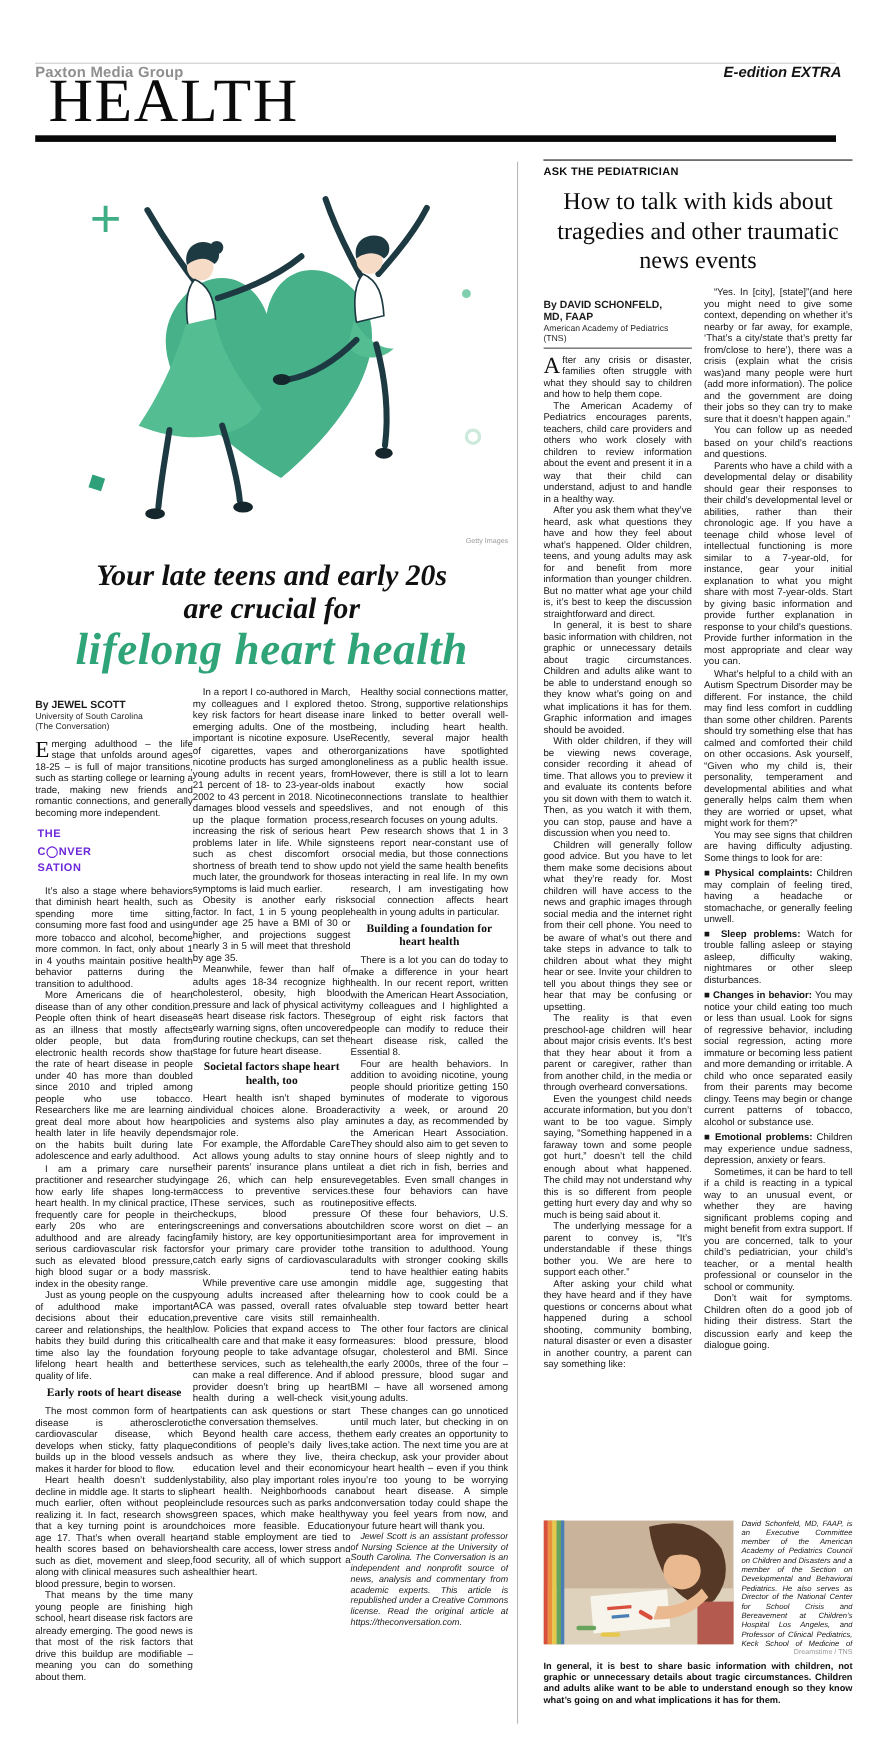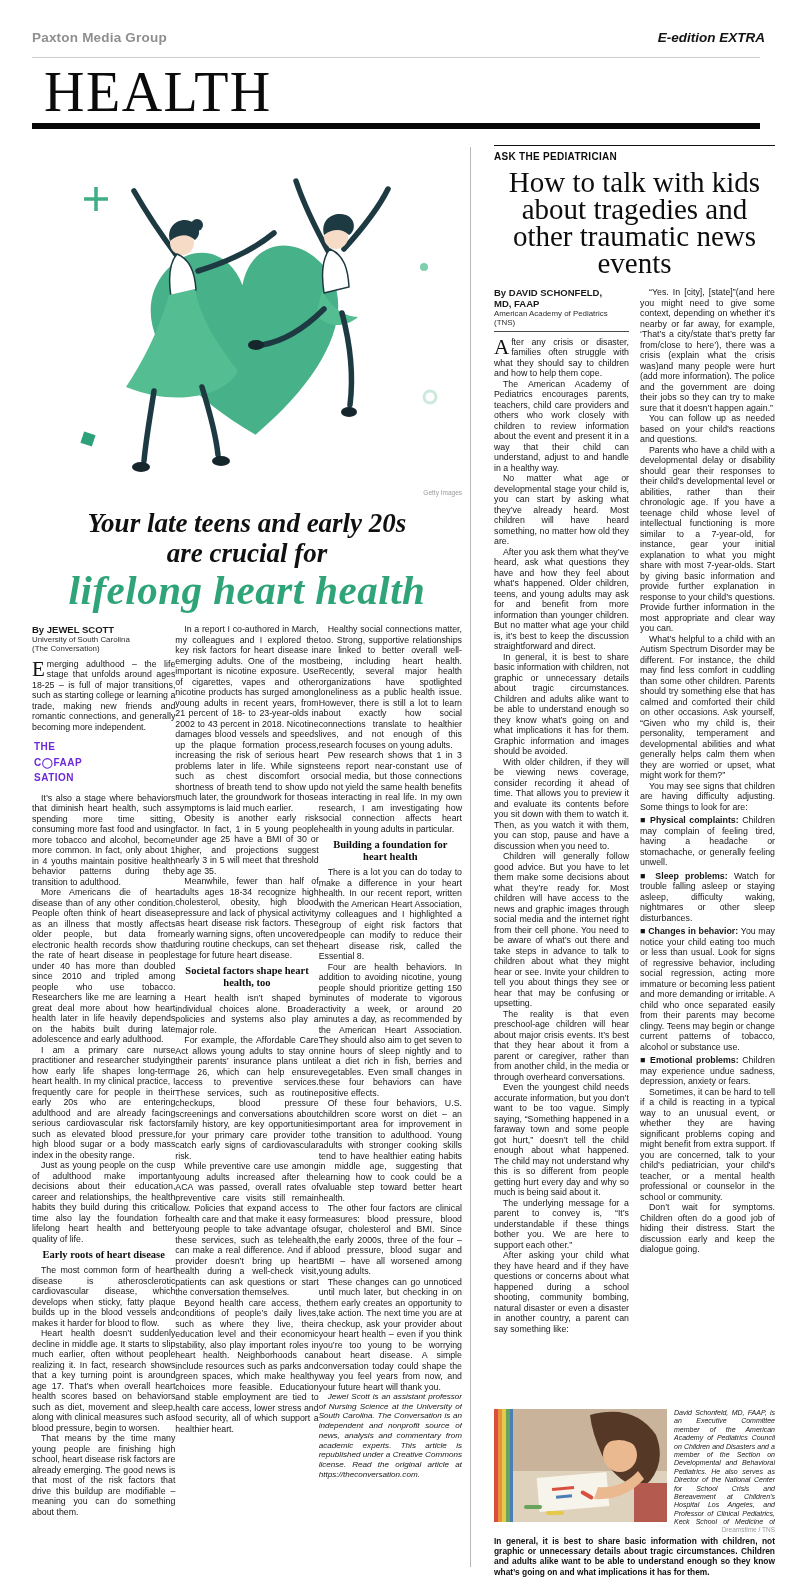--- a/index.html
+++ b/index.html
@@ -2,21 +2,21 @@
 <html lang="en"><head>
 <meta charset="utf-8">
 <style>
   * { box-sizing:border-box; margin:0; padding:0; }
   html,body { width:792px; height:1591px; }
   body { position:relative; background:#ffffff; color:#1a1a1a; font-family:"Liberation Sans",sans-serif; overflow:hidden; }
 
   
   .topbar { position:absolute; top:30px; left:32px; right:27px; display:flex; justify-content:space-between; align-items:flex-end; }
   .pub { font-size:13.5px; font-weight:600; color:#8f8f8f; letter-spacing:.2px; }
-  .edition { font-size:13.5px; font-style:italic; font-weight:800; color:#141414; }
+  .edition { font-size:13.5px; font-style:italic; font-weight:800; color:#141414;margin-top:28px; }
   .rule-thin { position:absolute; top:57px; left:32px; right:32px; height:1px; background:#cccccc; }
   .masthead { position:absolute; top:60px; left:44px; font-family:"Liberation Serif",serif; font-size:56px; font-weight:400; letter-spacing:1.5px; color:#0b0b0b; }
   .rule-thick { position:absolute; top:123px; left:32px; right:32px; height:6px; background:#070707; }
   .vdivider { position:absolute; top:147px; left:470px; width:1px; height:1420px; background:#b8b8b8; }
 
   
   .left-sec { position:absolute; top:147px; left:32px; width:430px; }
   .illo { width:430px; height:340px; }
   .illo-credit { text-align:right; font-size:6.5px; color:#9a9a9a; margin-top:2px; }
   .hl-top { font-family:"Liberation Serif",serif; font-style:italic; font-weight:700; font-size:27px; line-height:30px; text-align:center; color:#101010; margin-top:12px; }
@@ -26,27 +26,27 @@
 
   
   .body-text p { font-size:8.8px; line-height:10.5px; text-align:justify; text-indent:9px; color:#161616; }
   .body-text p.first { text-indent:0; }
   .dropcap { float:left; font-family:"Liberation Serif",serif; font-size:21px; line-height:18px; padding:1px 2px 0 0; color:#101010; }
   .subhead { font-family:"Liberation Serif",serif; font-weight:700; font-size:10.5px; line-height:12px; text-align:center; margin:5px 3px 4px; color:#0e0e0e; }
   .body-text p.bullet { text-indent:0; margin-top:3px; }
   .body-text p.bio { font-style:italic; font-size:8.1px; line-height:9.7px; }
   .conv-logo { padding:7px 0 7px 2px; font-weight:800; font-size:10px; line-height:15.5px; letter-spacing:.5px; color:#6d28d9; }
   .byline-block { margin-bottom:5px; }
-  .byline { font-weight:700; font-size:9.5px; line-height:11px; }
+  .byline { font-weight:700; font-size:9.5px; line-height:11px;margin-top:12px; }
   .affil { font-size:7.9px; line-height:9.3px; color:#2c2c2c; }
 
   
   .right-sec { position:absolute; top:145px; left:494px; width:281px; border-top:1.5px solid #101010; padding-top:5px; }
   .kicker { font-size:10px; font-weight:700; letter-spacing:.3px; color:#0d0d0d; }
-  .r-headline { font-family:"Liberation Serif",serif; font-size:29px; line-height:27px; font-weight:400; text-align:center; color:#0d0d0d; margin:7px 4px 10px; }
+  .r-headline { font-family:"Liberation Serif",serif; font-size:22px; line-height:27px; font-weight:400; text-align:center; color:#0d0d0d; margin:7px 4px 10px; }
   .r-cols { display:flex; gap:11px; height:1118px; overflow:hidden; }
   .r-byline-block { margin-bottom:5px; border-bottom:1px solid #4a4a4a; padding-bottom:3px; width:fit-content; padding-right:14px; }
   .photo-row { display:flex; gap:7px; margin-top:4px; height:116px; overflow:hidden; }
   .photo { width:173px; height:113px; flex:none; }
   .photo-side { flex:1; min-width:0; }
   .photo-side p.bio { font-size:7px; line-height:8.4px; text-indent:0; }
   .pcredit { text-align:right; font-size:6.5px; color:#9a9a9a; margin-top:1px; }
   .caption { font-weight:700; font-size:8.4px; line-height:10.2px; text-align:justify; margin-top:3px; color:#111; }
 </style>
 </head>
@@ -108,21 +108,21 @@
       <div class="col">
         <div class="byline-block">
           <div class="byline">By JEWEL SCOTT</div>
           <div class="affil">University of South Carolina</div>
           <div class="affil">(The Conversation)</div>
         </div>
         <div>
             <p class="first"><span class="dropcap">E</span>merging adulthood – the life stage that unfolds around ages 18-25 – is full of major transitions, such as starting college or learning a trade, making new friends and romantic connections, and generally becoming more independent.</p>
             <div class="conv-logo">
               <div>THE</div>
-              <div>C◯FAAP</div>
+              <div>C◯NVER</div>
               <div>SATION</div>
             </div>
             <p>It’s also a stage where behaviors that diminish heart health, such as spending more time sitting, consuming more fast food and using more tobacco and alcohol, become more common. In fact, only about 1 in 4 youths maintain positive health behavior patterns during the transition to adulthood.</p>
             <p>More Americans die of heart disease than of any other condition. People often think of heart disease as an illness that mostly affects older people, but data from electronic health records show that the rate of heart disease in people under 40 has more than doubled since 2010 and tripled among people who use tobacco. Researchers like me are learning a great deal more about how heart health later in life heavily depends on the habits built during late adolescence and early adulthood.</p>
             <p>I am a primary care nurse practitioner and researcher studying how early life shapes long-term heart health. In my clinical practice, I frequently care for people in their early 20s who are entering adulthood and are already facing serious cardiovascular risk factors such as elevated blood pressure, high blood sugar or a body mass index in the obesity range.</p>
             <p>Just as young people on the cusp of adulthood make important decisions about their education, career and relationships, the health habits they build during this critical time also lay the foundation for lifelong heart health and better quality of life.</p>
             <div class="subhead">Early roots of heart disease</div>
             <p>The most common form of heart disease is atherosclerotic cardiovascular disease, which develops when sticky, fatty plaque builds up in the blood vessels and makes it harder for blood to flow.</p>
             <p>Heart health doesn’t suddenly decline in middle age. It starts to slip much earlier, often without people realizing it. In fact, research shows that a key turning point is around age 17. That’s when overall heart health scores based on behaviors such as diet, movement and sleep, along with clinical measures such as blood pressure, begin to worsen.</p>
             <p>That means by the time many young people are finishing high school, heart disease risk factors are already emerging. The good news is that most of the risk factors that drive this buildup are modifiable – meaning you can do something about them.</p>
@@ -162,21 +162,20 @@
 
     <div class="r-cols body-text">
       <div class="col">
         <div class="byline-block r-byline-block">
           <div class="byline">By DAVID SCHONFELD, MD, FAAP</div>
           <div class="affil">American Academy of Pediatrics (TNS)</div>
         </div>
         <div>
             <p class="first"><span class="dropcap">A</span>fter any crisis or disaster, families often struggle with what they should say to children and how to help them cope.</p>
             <p>The American Academy of Pediatrics encourages parents, teachers, child care providers and others who work closely with children to review information about the event and present it in a way that their child can understand, adjust to and handle in a healthy way.</p>
-            <p>No matter what age or developmental stage your child is, you can start by asking what they’ve already heard. Most children will have heard something, no matter how old they are.</p>
             <p>After you ask them what they’ve heard, ask what questions they have and how they feel about what’s happened. Older children, teens, and young adults may ask for and benefit from more information than younger children. But no matter what age your child is, it’s best to keep the discussion straightforward and direct.</p>
             <p>In general, it is best to share basic information with children, not graphic or unnecessary details about tragic circumstances. Children and adults alike want to be able to understand enough so they know what’s going on and what implications it has for them. Graphic information and images should be avoided.</p>
             <p>With older children, if they will be viewing news coverage, consider recording it ahead of time. That allows you to preview it and evaluate its contents before you sit down with them to watch it. Then, as you watch it with them, you can stop, pause and have a discussion when you need to.</p>
             <p>Children will generally follow good advice. But you have to let them make some decisions about what they’re ready for. Most children will have access to the news and graphic images through social media and the internet right from their cell phone. You need to be aware of what’s out there and take steps in advance to talk to children about what they might hear or see. Invite your children to tell you about things they see or hear that may be confusing or upsetting.</p>
             <p>The reality is that even preschool-age children will hear about major crisis events. It’s best that they hear about it from a parent or caregiver, rather than from another child, in the media or through overheard conversations.</p>
             <p>Even the youngest child needs accurate information, but you don’t want to be too vague. Simply saying, “Something happened in a faraway town and some people got hurt,” doesn’t tell the child enough about what happened. The child may not understand why this is so different from people getting hurt every day and why so much is being said about it.</p>
             <p>The underlying message for a parent to convey is, “It’s understandable if these things bother you. We are here to support each other.”</p>
             <p>After asking your child what they have heard and if they have questions or concerns about what happened during a school shooting, community bombing, natural disaster or even a disaster in another country, a parent can say something like:</p>
           </div>
       </div>

